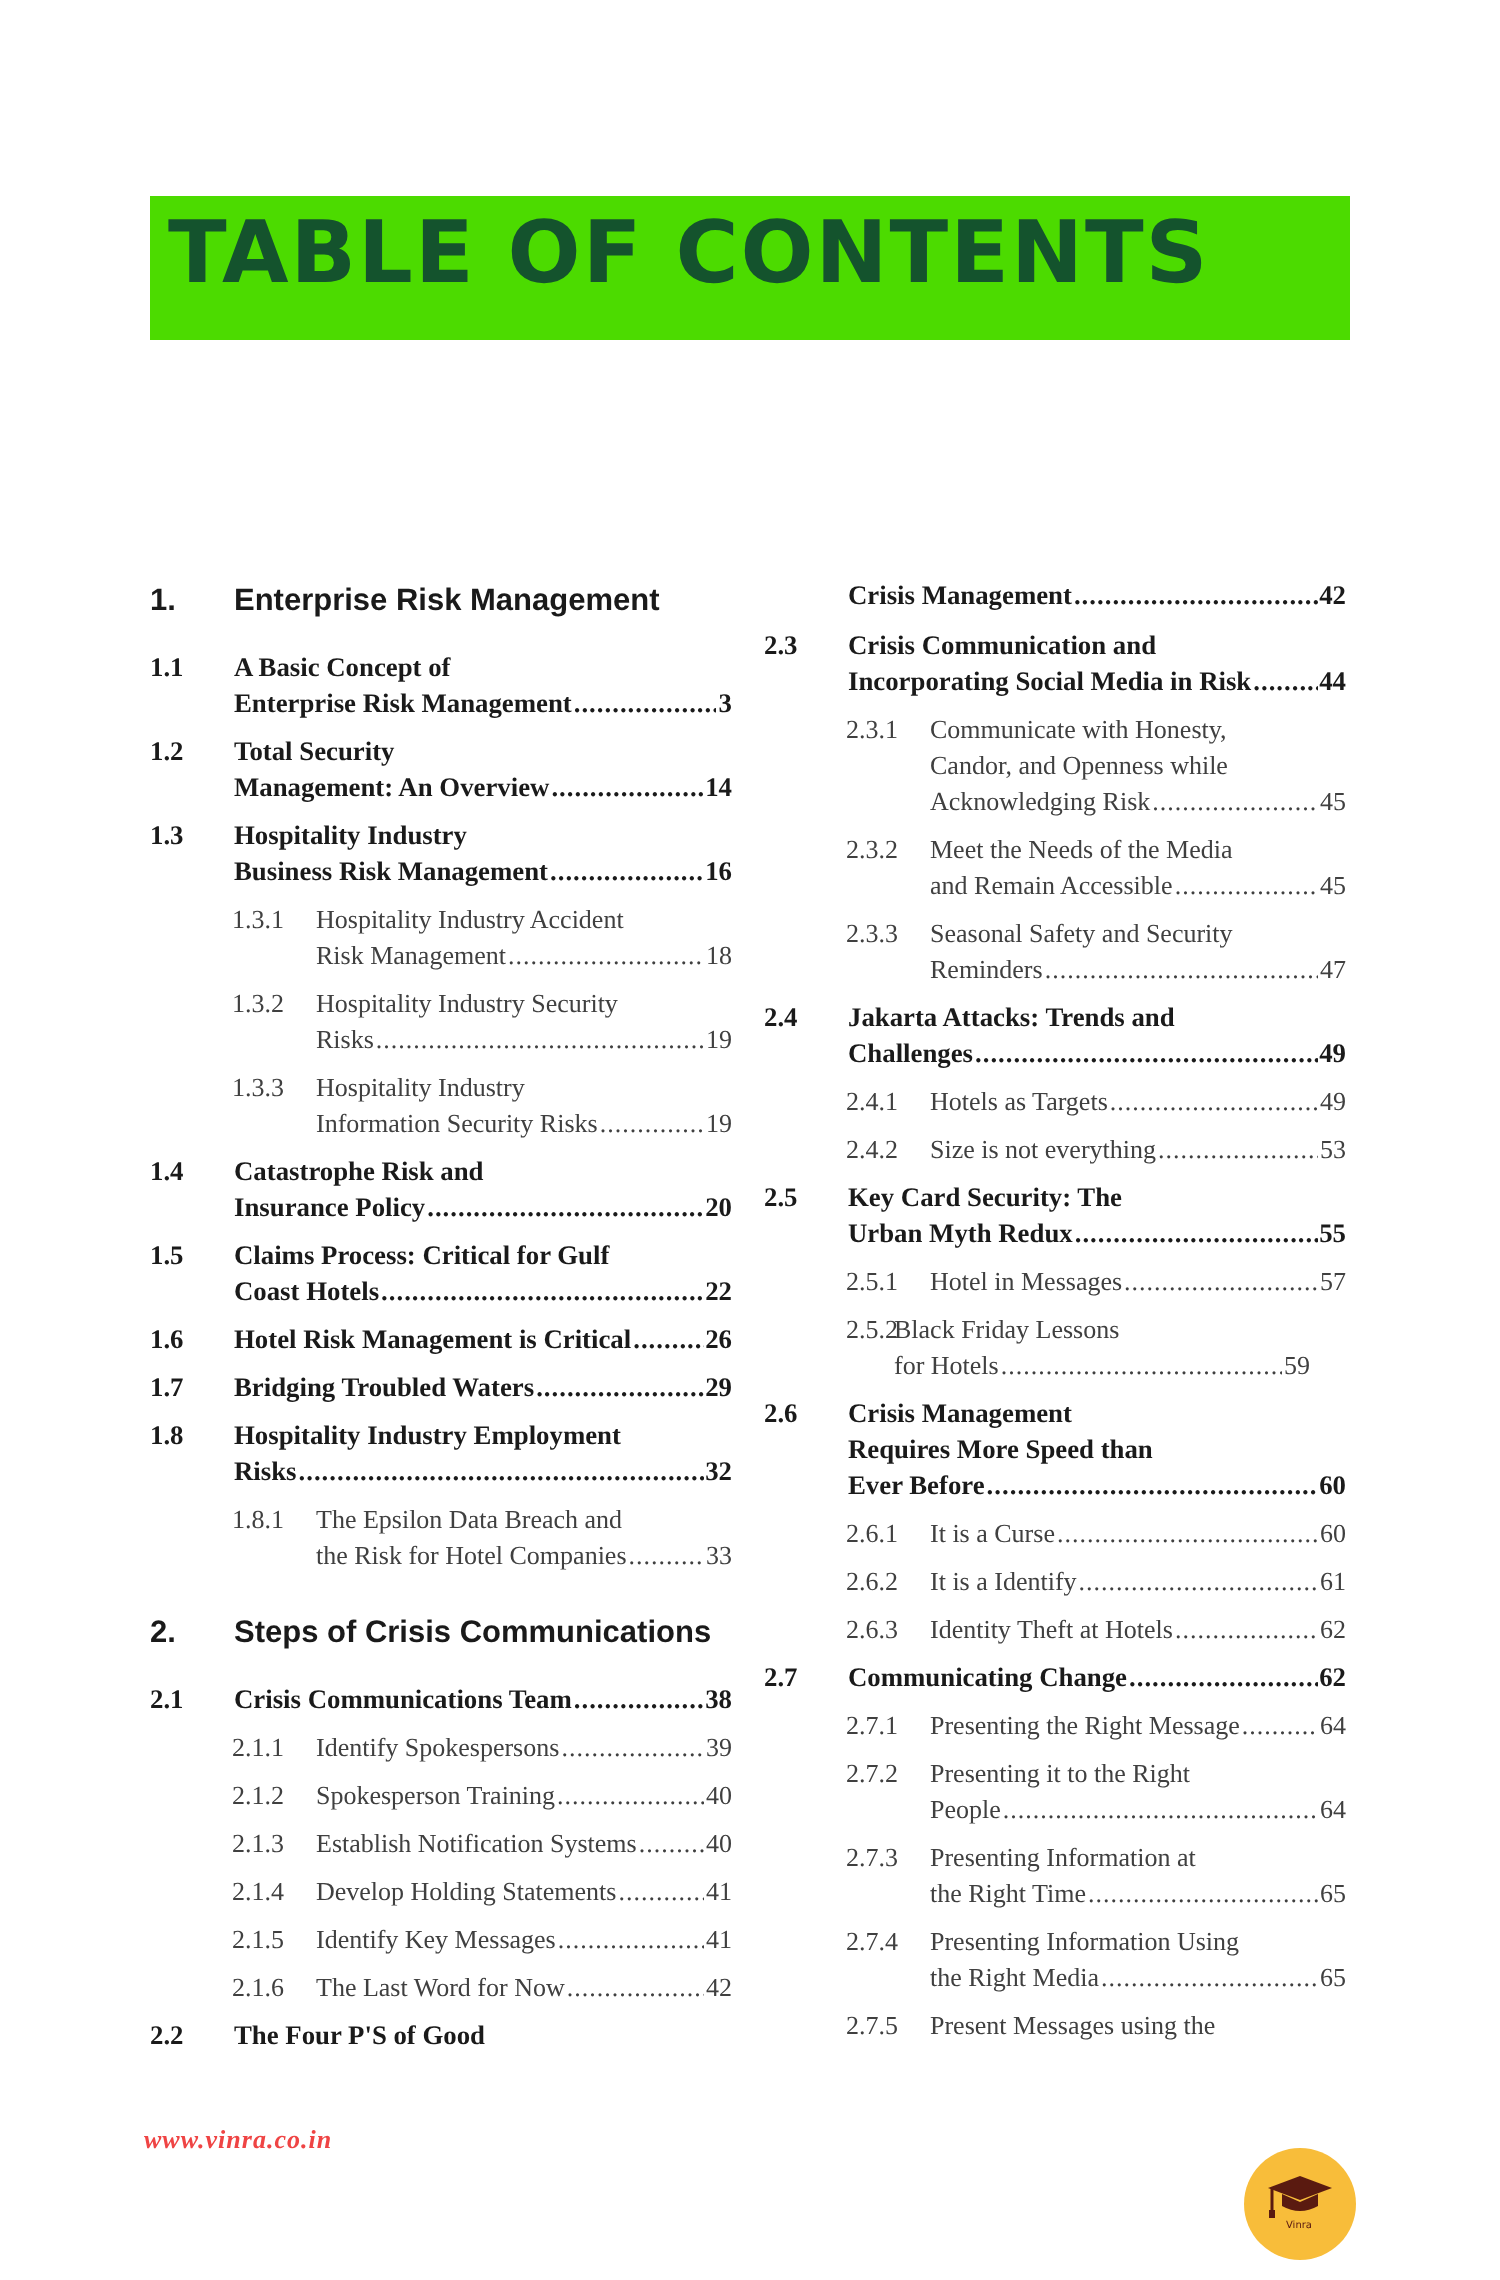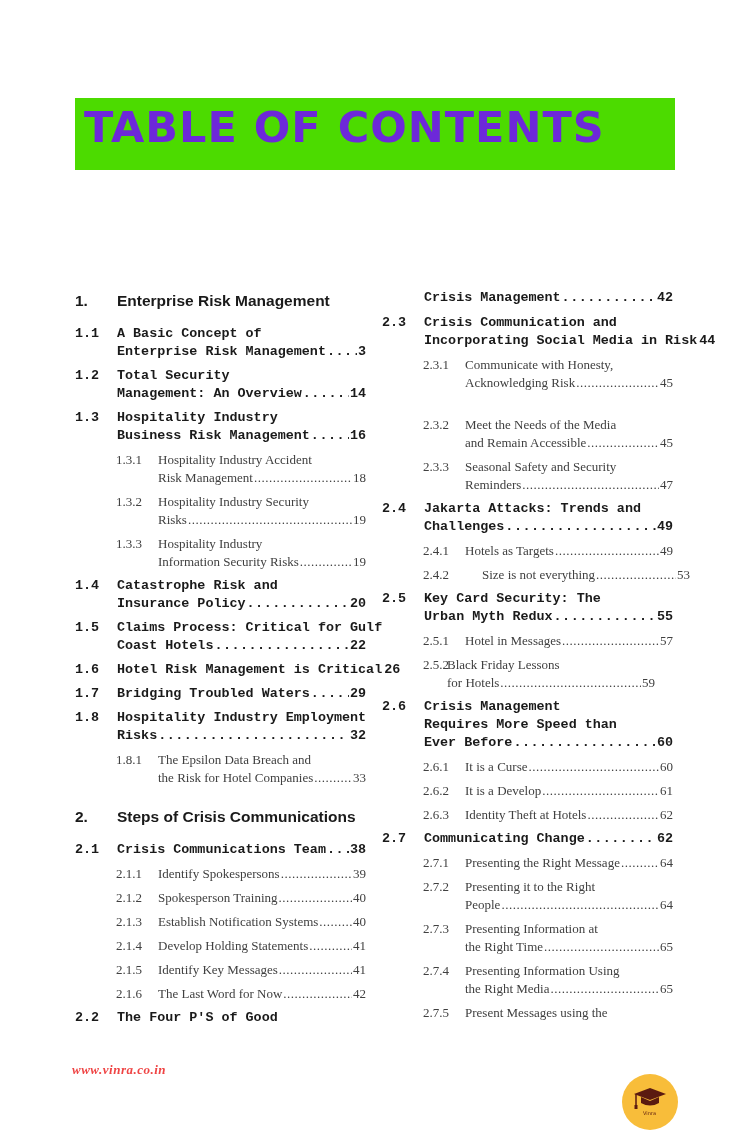--- a/index.html
+++ b/index.html
@@ -3,33 +3,33 @@
 <meta charset="utf-8">
 <style>
   html, body { margin: 0; padding: 0; background: #ffffff; }
   body { width: 750px; height: 1140px; position: relative; overflow: hidden;
          font-family: "Liberation Serif", "DejaVu Serif", serif; color: #1a1a1a; }
   .banner { position: absolute; left: 75px; top: 98px; width: 600px; height: 72px;
             background: #4cdb00; }
   .banner-title { position: absolute; left: 9px; top: 4px; margin: 0;
                   font-family: "DejaVu Sans", "Liberation Sans", sans-serif;
                   font-weight: bold; font-size: 43px; letter-spacing: 1px;
-                  color: #6d28d9; line-height: 50px; white-space: nowrap; }
+                  color: #14532d; line-height: 50px; white-space: nowrap; }
 
   .entry { position: absolute; font-size: 13.4px; line-height: 18px; }
   .entry .num { position: absolute; left: 0; top: 0; white-space: nowrap; }
   .entry .body { position: absolute; top: 0; }
   .entry .line { position: relative; white-space: nowrap; height: 18px; }
   .entry .line.last { display: flex; align-items: baseline; }
   .entry .line.last .t { flex: 0 0 auto; }
   .entry .line.last .dots { flex: 1 1 auto; overflow: hidden; white-space: nowrap;
                             letter-spacing: 0.5px; margin: 0 1px; }
   .entry .line.last .pg { flex: 0 0 auto; }
 
-  .sec { font-weight: bold; font-family: Liberation Mono, monospace; }
+  .sec { font-weight: bold; }
   .sub { font-weight: normal; color: #404040; font-size: 13px; }
 
   .chapter { position: absolute; font-weight: bold; font-size: 15.5px; line-height: 20px;
              font-family: "Liberation Sans", "DejaVu Sans", sans-serif; }
   .chapter .num { position: absolute; left: 0; top: 0; }
   .chapter .t { position: absolute; top: 0; white-space: nowrap; }
 
   .footer-url { position: absolute; left: 72px; top: 1062px; font-style: italic;
                 font-weight: bold; font-size: 13px; color: #ef4444;
                 font-family: "Liberation Serif", serif; letter-spacing: 0.5px; }
@@ -279,20 +279,21 @@
           <span class="t">Incorporating Social Media in Risk</span>
           <span class="dots">........................................................................................................................</span>
           <span class="pg">44</span>
         </div>
       </div>
     </div>
     <div class="entry sub" style="left: 423px; top: 356px; width: 250px; height: 54px;">
       <span class="num">2.3.1</span>
       <div class="body" style="left: 42px; width: 208px;">
         <div class="line"><span class="t">Communicate with Honesty,</span></div>
+        <div class="line"><span class="t">Candor, and Openness while</span></div>
         <div class="line last">
           <span class="t">Acknowledging Risk</span>
           <span class="dots">........................................................................................................................</span>
           <span class="pg">45</span>
         </div>
       </div>
     </div>
     <div class="entry sub" style="left: 423px; top: 416px; width: 250px; height: 36px;">
       <span class="num">2.3.2</span>
       <div class="body" style="left: 42px; width: 208px;">
@@ -331,21 +332,21 @@
       <div class="body" style="left: 42px; width: 208px;">
         <div class="line last">
           <span class="t">Hotels as Targets</span>
           <span class="dots">........................................................................................................................</span>
           <span class="pg">49</span>
         </div>
       </div>
     </div>
     <div class="entry sub" style="left: 423px; top: 566px; width: 250px; height: 18px;">
       <span class="num">2.4.2</span>
-      <div class="body" style="left: 42px; width: 208px; margin-left: 17px;">
+      <div class="body" style="left: 42px; width: 208px;">
         <div class="line last">
           <span class="t">Size is not everything</span>
           <span class="dots">........................................................................................................................</span>
           <span class="pg">53</span>
         </div>
       </div>
     </div>
     <div class="entry sec" style="left: 382px; top: 590px; width: 291px; height: 36px;">
       <span class="num">2.5</span>
       <div class="body" style="left: 42px; width: 249px;">
@@ -397,21 +398,21 @@
           <span class="t">It is a Curse</span>
           <span class="dots">........................................................................................................................</span>
           <span class="pg">60</span>
         </div>
       </div>
     </div>
     <div class="entry sub" style="left: 423px; top: 782px; width: 250px; height: 18px;">
       <span class="num">2.6.2</span>
       <div class="body" style="left: 42px; width: 208px;">
         <div class="line last">
-          <span class="t">It is a Develop</span>
+          <span class="t">It is a Identify</span>
           <span class="dots">........................................................................................................................</span>
           <span class="pg">61</span>
         </div>
       </div>
     </div>
     <div class="entry sub" style="left: 423px; top: 806px; width: 250px; height: 18px;">
       <span class="num">2.6.3</span>
       <div class="body" style="left: 42px; width: 208px;">
         <div class="line last">
           <span class="t">Identity Theft at Hotels</span>

